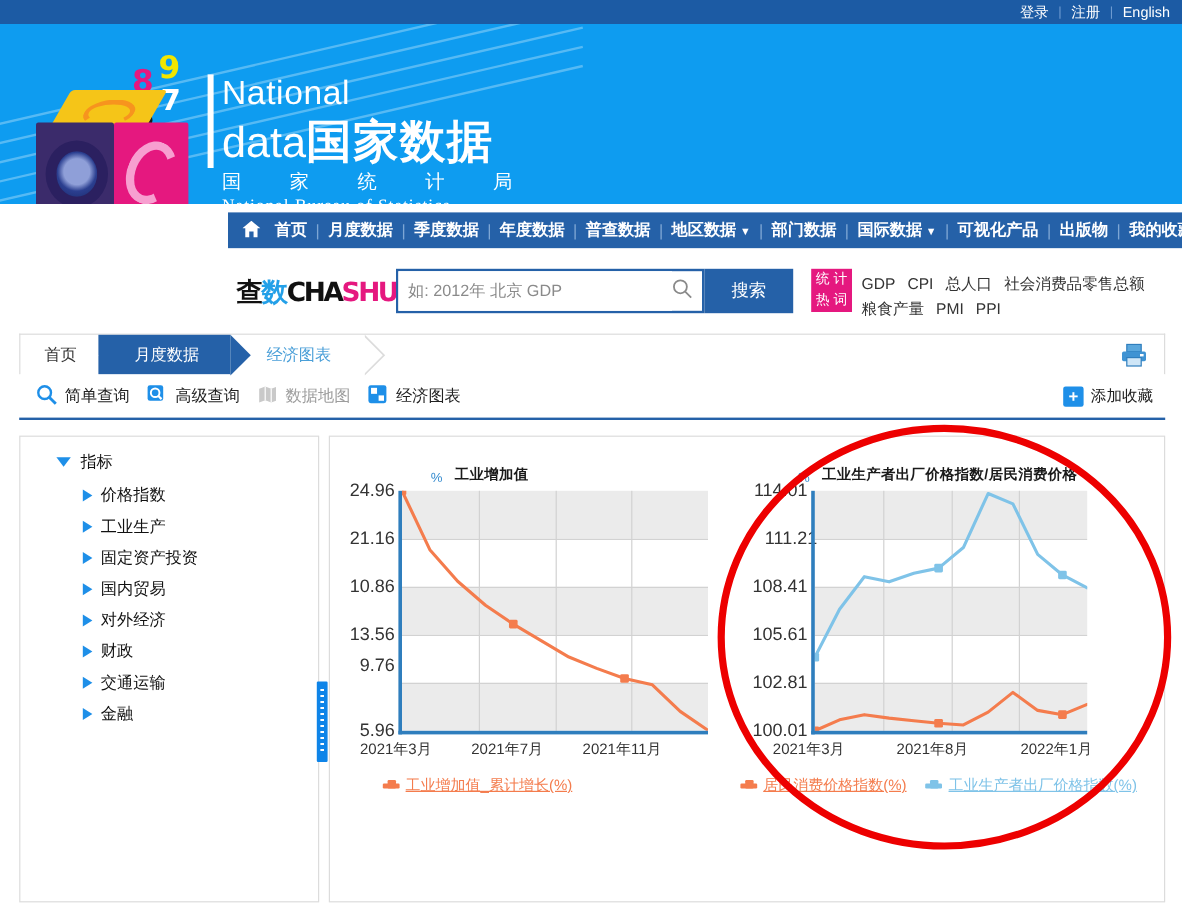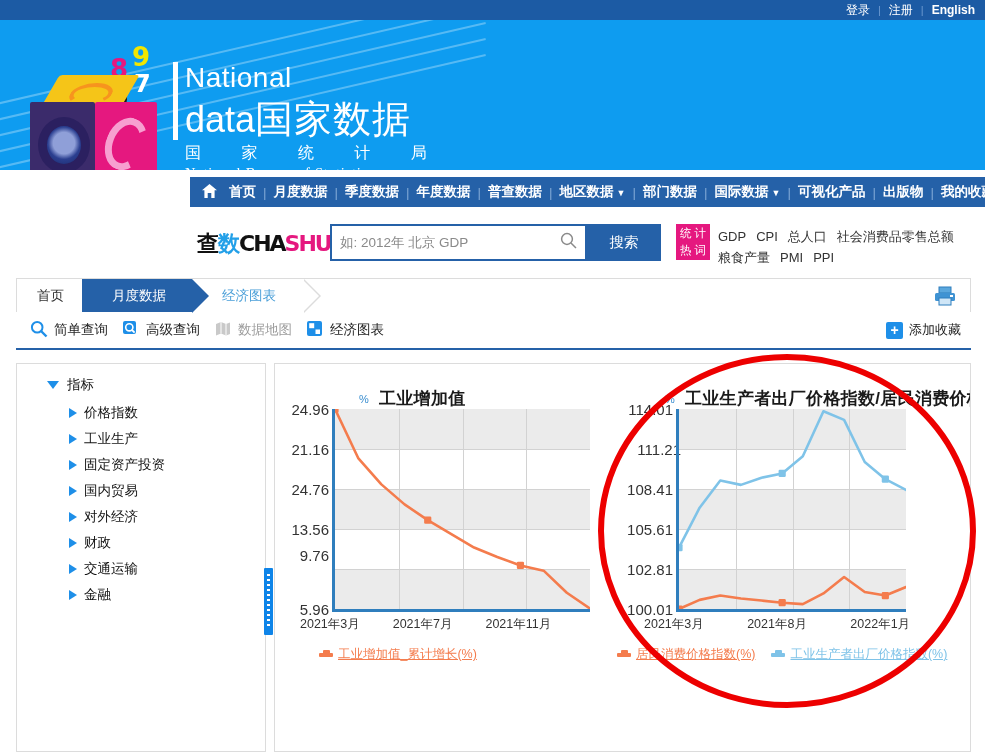--- a/index.html
+++ b/index.html
@@ -11,21 +11,21 @@
   #page { position: relative; width: 985px; height: 754px; overflow: hidden; }
 
   
   .topbar {
     height: 20px; background: #1c5ba4; display: flex;
     align-items: center; justify-content: flex-end;
     padding-right: 4px; color: #ffffff; font-size: 12px;
   }
   .topbar a { color: #fff; text-decoration: none; padding: 0 8px; white-space: nowrap; }
   .topbar .sep { color: #6d9ad0; font-size: 11px; }
-  .topbar .eng { font-weight: bold; padding-right: 6px; }
+  .topbar .eng { font-weight: normal; padding-right: 6px; }
 
   
   .banner {
     position: relative; height: 150px;
     background: #0e9cf0;
     overflow: hidden;
   }
   .banner .rays { position: absolute; inset: 0; overflow: hidden; }
   .banner .rays i {
     position: absolute; left: -60px; height: 2px; width: 560px;
@@ -68,21 +68,21 @@
     transform: rotate(22deg);
   }
   .digits { position: absolute; left: 60px; top: 22px; width: 130px; height: 110px;
             font-family: "DejaVu Sans", sans-serif; font-weight: bold; }
   .digits span { position: absolute; }
 
   .brand { position: absolute; left: 185px; top: 38px; color: #ffffff; }
   .brand .bar { position: absolute; left: -12px; top: 4px; width: 5px; height: 78px; background: #fff; }
   .brand .l1 { font-size: 28px; line-height: 40px; font-weight: 400; letter-spacing: .5px; }
   .brand .l2 { font-size: 36px; line-height: 42px; font-weight: 300; }
-  .brand .l2 b { font-weight: normal; font-size: 38px; letter-spacing: 1px; }
+  .brand .l2 b { font-weight: bold; font-size: 38px; letter-spacing: 1px; }
   .brand .l3 { font-size: 16px; letter-spacing: 18px; margin-top: 2px; }
   .brand .l4 { font-family: "Liberation Serif", serif; font-size: 14.5px; letter-spacing: .8px; margin-top: 1px; }
 
   
   .nav {
     position: absolute; left: 190px; right: 0; top: 177px; height: 30px;
     background: #2561a8; display: flex; align-items: center;
     color: #fff; font-size: 13.5px; font-weight: bold;
   }
   .nav .home-ico { margin: 0 5px 0 12px; display:inline-block; }
@@ -197,21 +197,21 @@
   .tree .node { display: flex; align-items: center; color: #111; padding: 4px 0 4px 0; margin-left: 40px; }
   .tree .node .tri-r {
     width: 0; height: 0; border-top: 5.5px solid transparent; border-bottom: 5.5px solid transparent;
     border-left: 8px solid #1e8fe8; margin-right: 7px;
   }
 
   
   .charts { position: absolute; inset: 0; }
   .chart { position: absolute; top: 0; }
   .chart .ctitle {
-    position: absolute; font-size: 17px; font-weight: bold; color: #1a1a1a;
+    position: absolute; font-size: 12px; font-weight: bold; color: #1a1a1a;
     white-space: nowrap; letter-spacing: .3px;
   }
   .chart .pctlbl { position: absolute; font-size: 11px; color: #3a8ed0; }
   .plot { position: absolute; background: #fff; }
   .band { position: absolute; left: 0; right: 0; background: #ebebeb; }
   .gl-h { position: absolute; left: 0; right: 0; height: 1px; background: #d2d2d2; }
   .gl-v { position: absolute; top: 0; bottom: 0; width: 1px; background: #d2d2d2; }
   .axis-y { position: absolute; width: 3px; background: #2f7ebd; }
   .axis-x { position: absolute; height: 3px; background: #2f7ebd; }
   .ytick {
@@ -473,21 +473,21 @@
         <svg id="c1-svg" style="position:absolute; left:52px; top:45px;" width="255" height="200">
             <path d="M 0.00 0.00 L 23.18 49.05 L 46.36 75.37 L 69.55 95.37 L 92.73 111.16 L 115.91 124.84 L 139.09 138.53 L 162.27 148.00 L 185.45 156.42 L 208.64 161.68 L 231.82 183.79 L 255.00 199.58" fill="none" stroke="#F47C4D" stroke-width="2.6" stroke-linejoin="round" stroke-linecap="round"></path>
             <rect x="-3.60" y="-3.60" width="7.2" height="7.2" rx="1.2" fill="#F47C4D"></rect>
             <rect x="89.13" y="107.56" width="7.2" height="7.2" rx="1.2" fill="#F47C4D"></rect>
             <rect x="181.85" y="152.82" width="7.2" height="7.2" rx="1.2" fill="#F47C4D"></rect>
           </svg>
         <div id="c1-yticks">
             <div class="ytick" style="right: 284px; top: 245px; width: 60px;">5.96</div>
             <div class="ytick" style="right: 284px; top: 191px; width: 60px;">9.76</div>
             <div class="ytick" style="right: 284px; top: 165px; width: 60px;">13.56</div>
-            <div class="ytick" style="right: 284px; top: 125px; width: 60px;">24.76</div>
+            <div class="ytick" style="right: 284px; top: 125px; width: 60px;">10.86</div>
             <div class="ytick" style="right: 284px; top: 85px; width: 60px;">21.16</div>
             <div class="ytick" style="right: 284px; top: 45px; width: 60px;">24.96</div>
           </div>
         <div id="c1-xticks">
             <div class="xtick" style="left: 17px; top: 252px;">2021年3月</div>
             <div class="xtick" style="left: 109.727px; top: 252px;">2021年7月</div>
             <div class="xtick" style="left: 202.455px; top: 252px;">2021年11月</div>
           </div>
         <div class="legend" id="c1-legend" style="left:36px; top:282px;">
             <div class="li">

